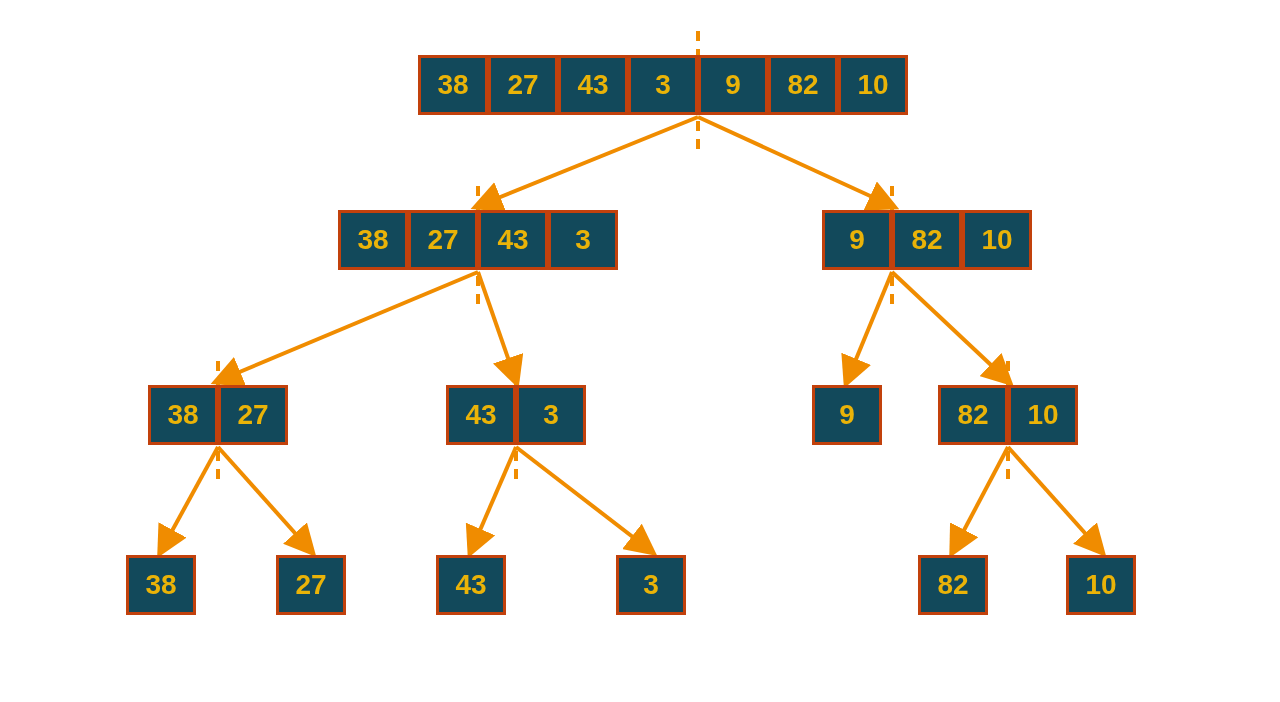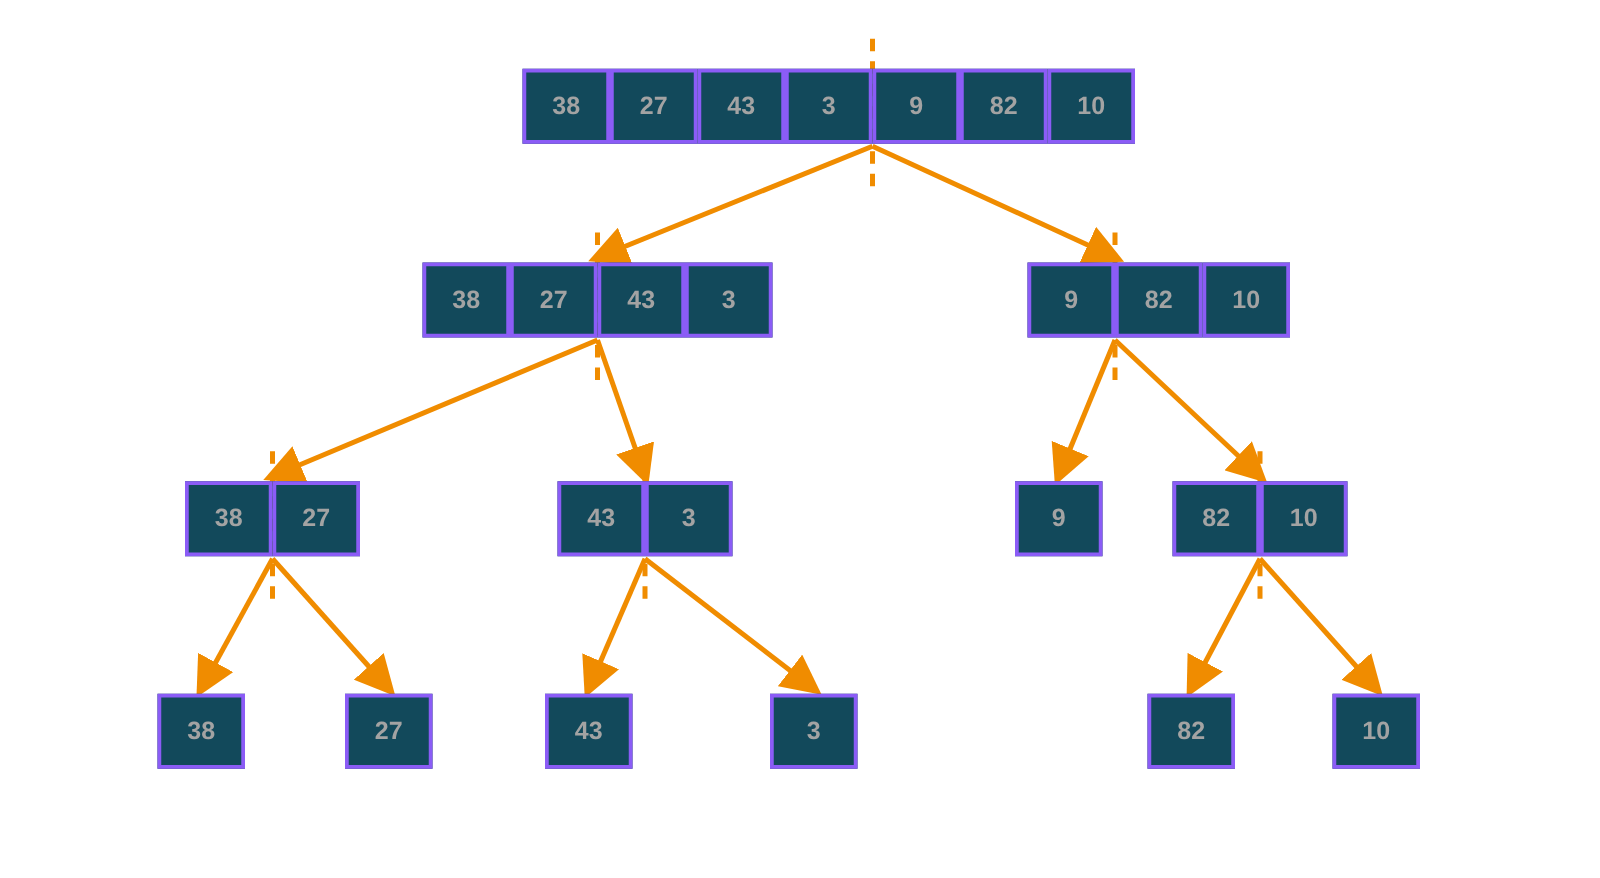--- a/index.html
+++ b/index.html
@@ -9,25 +9,25 @@
     height: 702px;
     background: #ffffff;
     font-family: Arial, Helvetica, sans-serif;
     position: relative;
   }
   .cell {
     position: absolute;
     width: 70px;
     height: 60px;
     background: #12495b;
-    border: 3px solid #8b5cf6;
+    border: 3px solid #c2410c;
     box-sizing: border-box;
-    color: #a3a3a3;
+    color: #eab308;
     font-weight: 800;
-    font-size: 20px;
+    font-size: 28px;
     display: flex;
     align-items: center;
     justify-content: center;
   }
   svg.overlay {
     position: absolute;
     left: 0;
     top: 0;
     width: 1280px;
     height: 702px;

